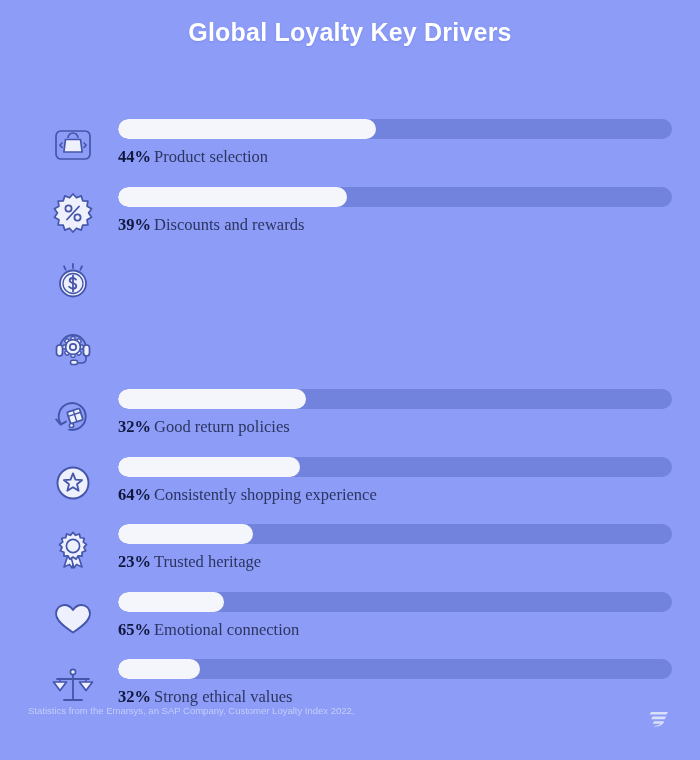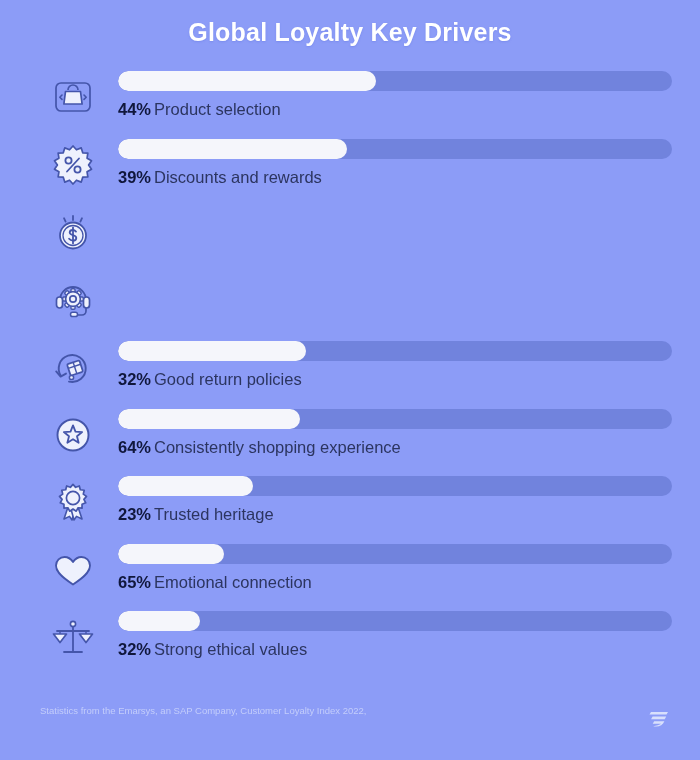--- a/index.html
+++ b/index.html
@@ -16,20 +16,21 @@
     position: relative;
   }
 
   .infographic {
     width: 700px;
     height: 760px;
     background: #8c9cf7;
     position: relative;
     display: flex;
     flex-direction: column;
+    gap: 48px;
   }
 
   
   .title {
     text-align: center;
     color: #ffffff;
     font-size: 25px;
     font-weight: bold;
     letter-spacing: 0.2px;
     padding-top: 18px;
@@ -60,20 +61,21 @@
     padding-top: 2px;
   }
 
   .icon-cell svg {
     display: block;
   }
 
   .bar-cell {
     flex: 1 1 auto;
     padding-top: 6px;
+    font-family: Liberation Serif, serif;
   }
 
   .track {
     position: relative;
     height: 20px;
     border-radius: 10px;
     background: #7183dd;
     width: 100%;
     overflow: hidden;
   }
@@ -102,21 +104,21 @@
   }
 
   .caption .lbl {
     font-weight: normal;
     color: #2c3560;
   }
 
   
   .footer {
     position: absolute;
-    left: 12px;
+    left: 0;
     right: 0;
     bottom: 0;
     height: 68px;
     padding: 0 28px;
     display: flex;
     align-items: flex-start;
     justify-content: space-between;
   }
 
   .footnote {

